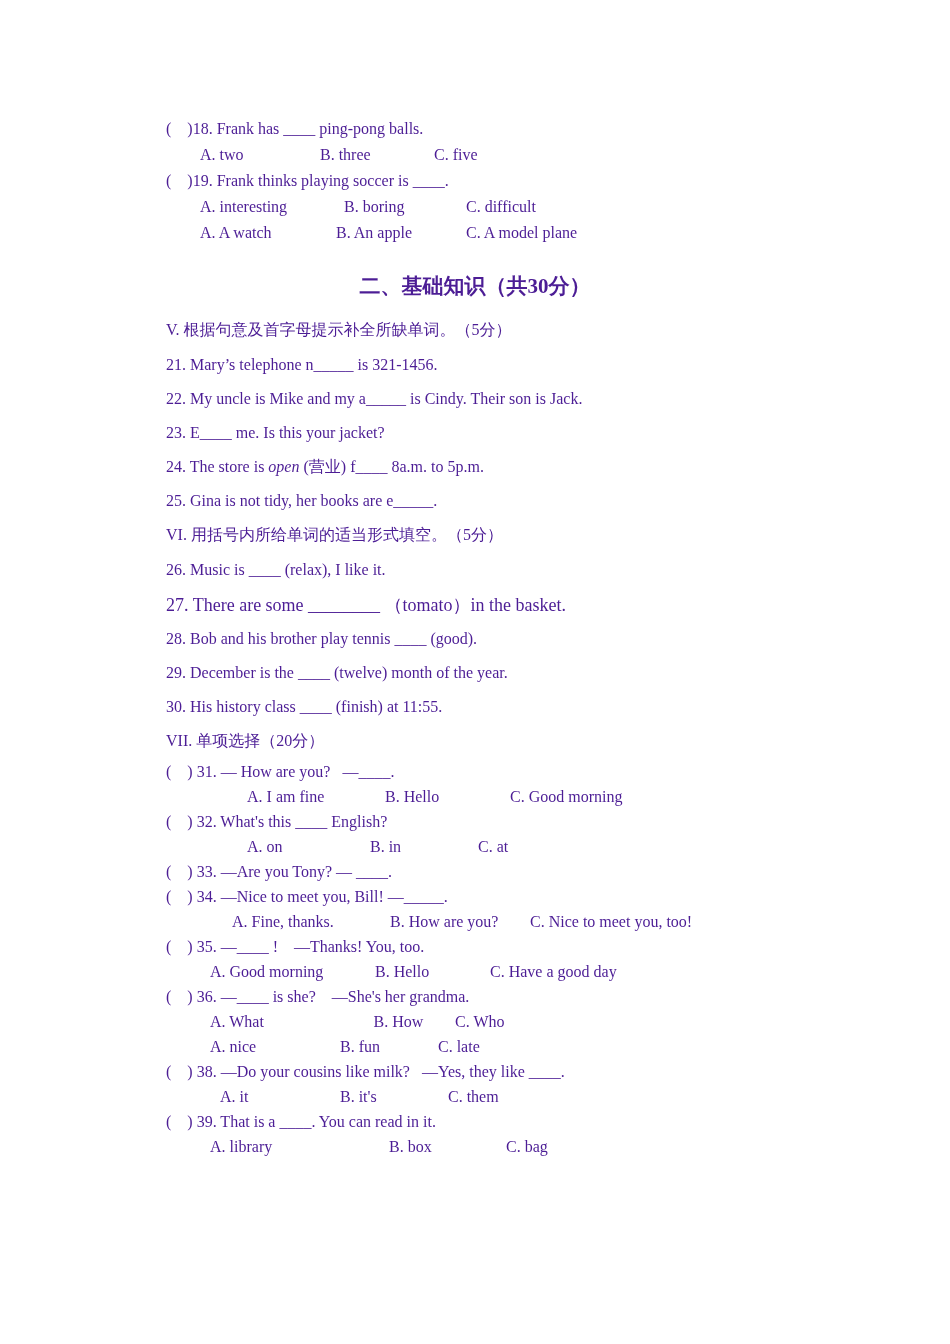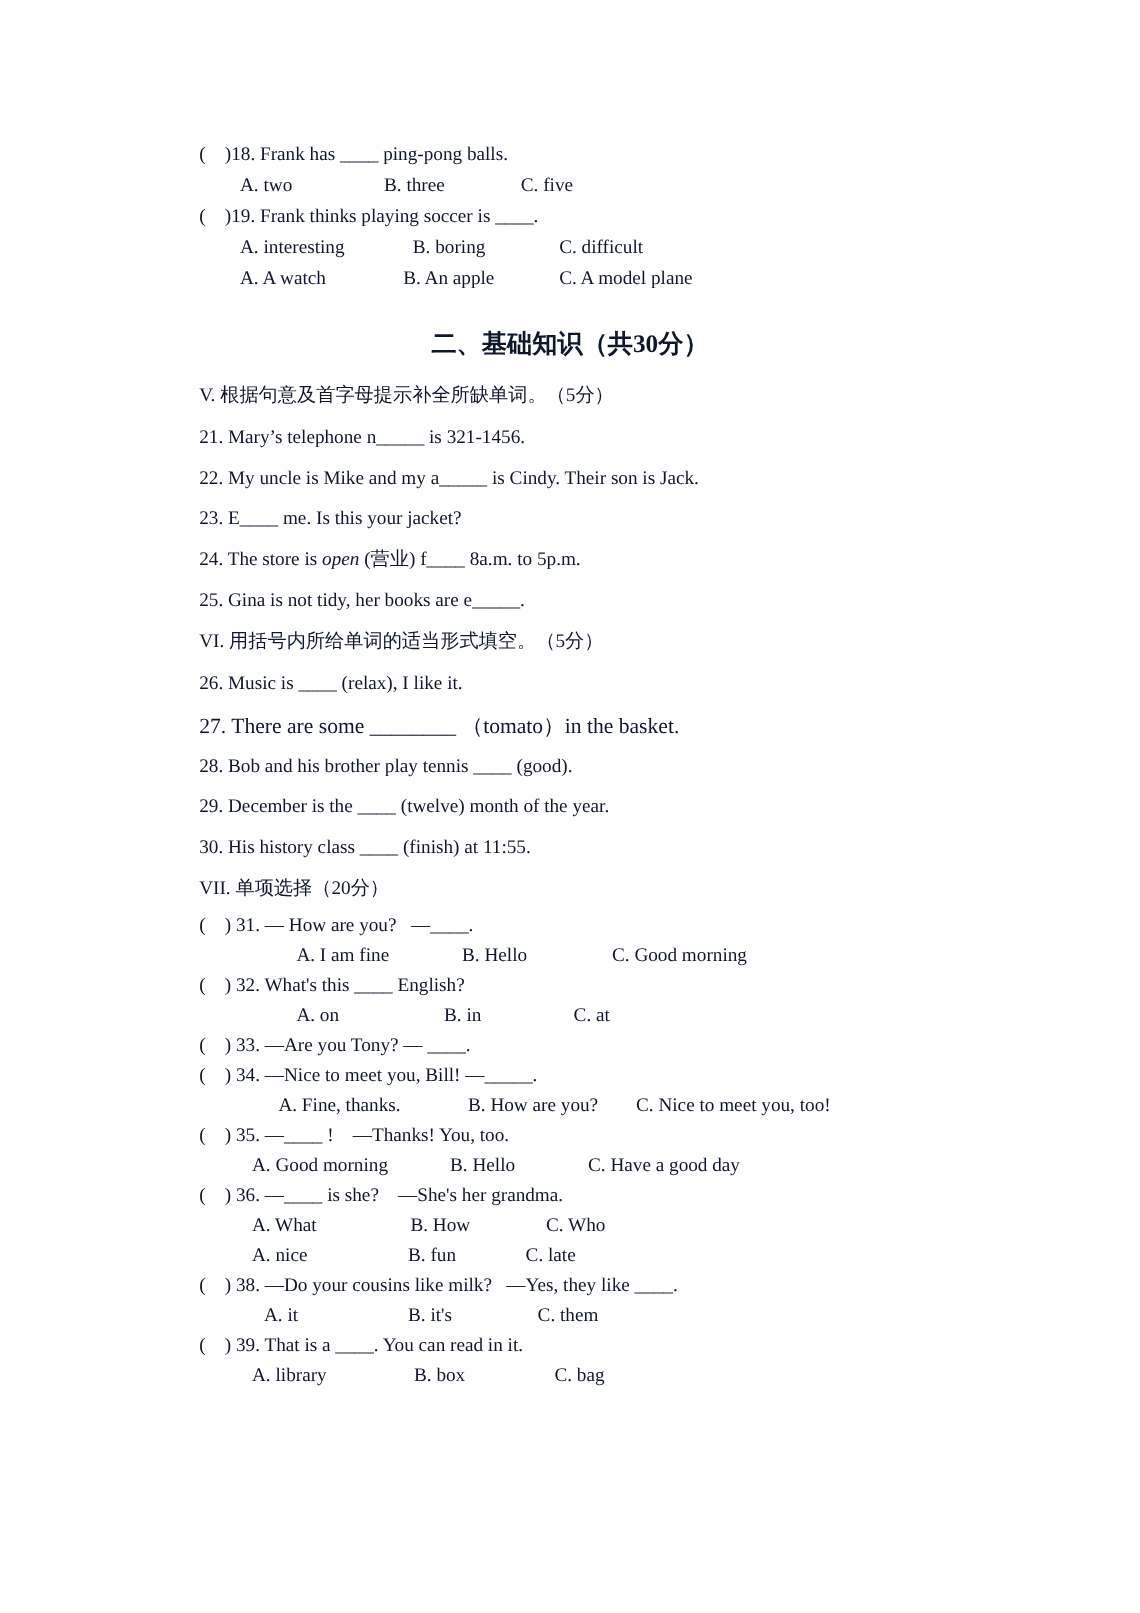--- a/index.html
+++ b/index.html
@@ -2,21 +2,21 @@
 <html><head>
 <meta charset="utf-8">
 <style>
   html, body { margin: 0; padding: 0; background: #e8e8e8; }
   .page {
     position: relative;
     width: 950px;
     height: 1344px;
     margin: 0 auto;
     background: #ffffff;
-    color: #0f172a;
+    color: #4c1d95;
     font-family: "Liberation Serif", "DejaVu Serif", serif;
     font-size: 16px;
     box-sizing: border-box;
     padding-top: 116px;
     overflow: hidden;
   }
   .content { padding-left: 166px; padding-right: 100px; }
   .row { white-space: pre-wrap; }
 
   
@@ -90,22 +90,22 @@
         <div class="row">(    ) 31. — How are you?   —____.</div>
         <div class="row options-row" style="padding-left: 81px;"><span class="opt" style="width: 138px;">A. I am fine</span><span class="opt" style="width: 125px;">B. Hello</span><span class="opt">C. Good morning</span></div>
         <div class="row">(    ) 32. What's this ____ English?</div>
         <div class="row options-row" style="padding-left: 81px;"><span class="opt" style="width: 123px;">A. on</span><span class="opt" style="width: 108px;">B. in</span><span class="opt">C. at</span></div>
         <div class="row">(    ) 33. —Are you Tony? — ____.</div>
         <div class="row">(    ) 34. —Nice to meet you, Bill! —_____.</div>
         <div class="row options-row" style="padding-left: 66px;"><span class="opt" style="width: 158px;">A. Fine, thanks.</span><span class="opt" style="width: 140px;">B. How are you?</span><span class="opt">C. Nice to meet you, too!</span></div>
         <div class="row">(    ) 35. —____ !    —Thanks! You, too.</div>
         <div class="row options-row" style="padding-left: 44px;"><span class="opt" style="width: 165px;">A. Good morning</span><span class="opt" style="width: 115px;">B. Hello</span><span class="opt">C. Have a good day</span></div>
         <div class="row">(    ) 36. —____ is she?    —She's her grandma.</div>
-        <div class="row options-row" style="padding-left: 44px;"><span class="opt" style="width: 132px;">A. What</span><span class="opt" style="width: 113px;">B. How</span><span class="opt">C. Who</span></div>
+        <div class="row options-row" style="padding-left: 44px;"><span class="opt" style="width: 132px;">A. What</span><span class="opt" style="width: 113px; text-align: center;">B. How</span><span class="opt">C. Who</span></div>
         <div class="row options-row" style="padding-left: 44px;"><span class="opt" style="width: 130px;">A. nice</span><span class="opt" style="width: 98px;">B. fun</span><span class="opt">C. late</span></div>
         <div class="row">(    ) 38. —Do your cousins like milk?   —Yes, they like ____.</div>
         <div class="row options-row" style="padding-left: 44px;"><span class="opt" style="width: 120px; margin-left: 10px;">A. it</span><span class="opt" style="width: 108px;">B. it's</span><span class="opt">C. them</span></div>
         <div class="row">(    ) 39. That is a ____. You can read in it.</div>
-        <div class="row options-row" style="padding-left: 44px;"><span class="opt" style="width: 135px;">A. library</span><span class="opt" style="width: 117px;">B. box</span><span class="opt">C. bag</span></div>
+        <div class="row options-row" style="padding-left: 44px;"><span class="opt" style="width: 135px;">A. library</span><span class="opt" style="width: 117px; margin-left: 44px;">B. box</span><span class="opt">C. bag</span></div>
       </div>
   </div>
 
 </div>
 
 </body></html>

